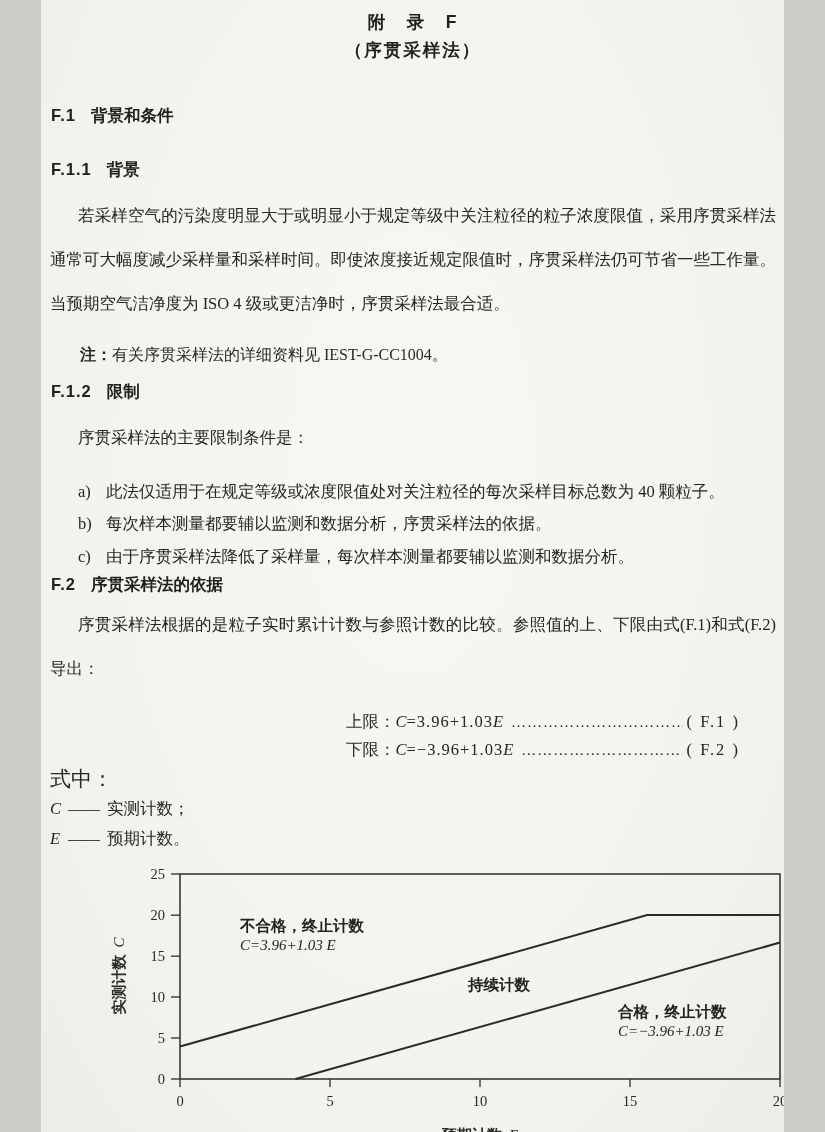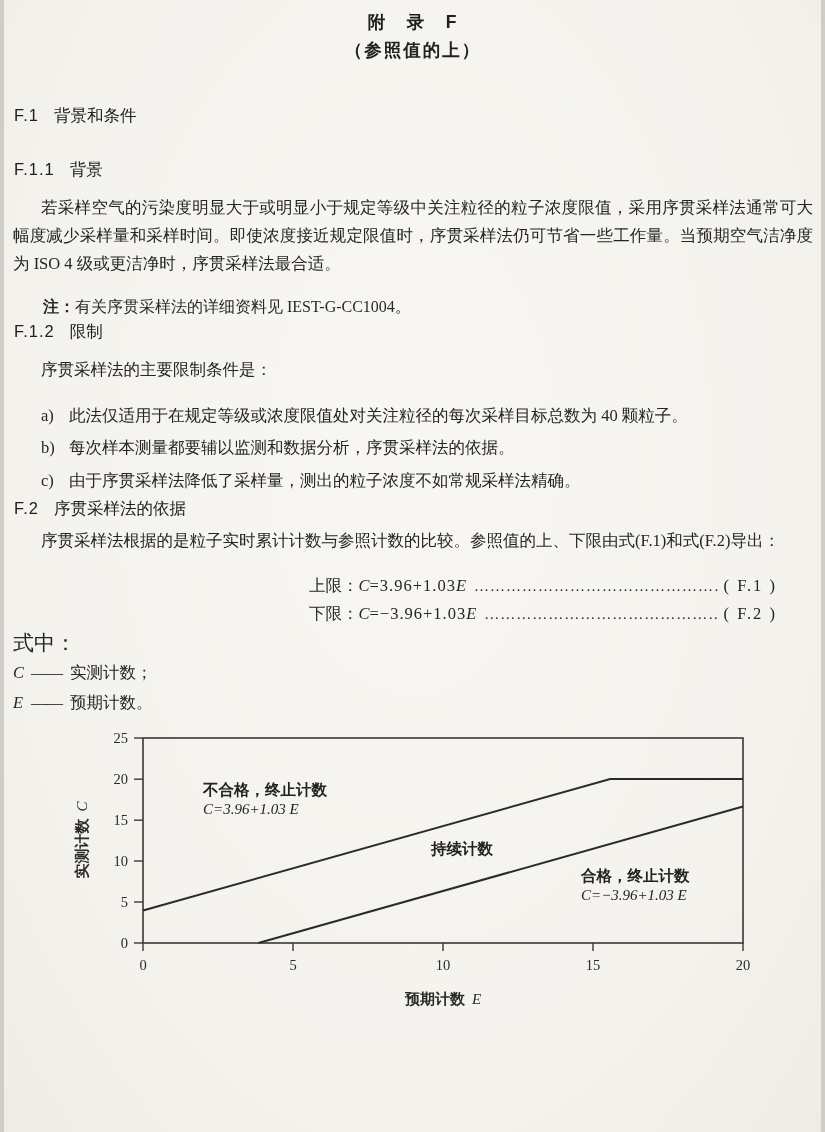--- a/index.html
+++ b/index.html
@@ -4,47 +4,47 @@
 <style>
   * { box-sizing: border-box; }
   html,body { margin:0; padding:0; }
   body {
     background:#cfcdc8;
     font-family:"Liberation Serif", serif;
     color:#262522;
   }
   .page {
     position:relative;
-    width:817px; height:1132px;
+    width:743px; height:1132px;
     margin:0 auto;
     background:radial-gradient(ellipse at 50% 40%, #f8f7f3 0%, #f3f2ed 70%, #edecE6 100%);
     overflow:hidden;
     padding:0 8px 0 9px;
   }
   
   .titles { text-align:center; padding-top:8px; }
   .doc-title {
     font-family:"Liberation Sans", sans-serif;
     font-weight:700; font-size:17.5px; line-height:28px;
     letter-spacing:2px; color:#21201d;
   }
   
   .h2, .h3 {
     font-family:"Liberation Sans", sans-serif;
-    font-weight:400; font-size:16.5px; line-height:22px; color:#21201d;
+    font-weight:700; font-size:16.5px; line-height:22px; color:#21201d;
     margin-left:1px;
   }
   .h2.f1 { margin-top:40px; }
   .h3.f11 { margin-top:32px; }
-  .h3.f12 { margin-top:1px; }
+  .h3.f12 { margin-top:13px; }
   .h2.f2 { margin-top:0px; }
   .hnum { margin-right:15px; letter-spacing:1px; }
   
   .para {
-    font-size:16.5px; line-height:28px; text-align:justify;
+    font-size:16.5px; line-height:44px; text-align:justify;
     text-indent:1.7em; color:#262522;
   }
   .para.p-f11 { margin-top:14px; }
   .para.p-intro { margin-top:14px; }
   .para.p-f2 { margin-top:8px; }
   .para.no-indent { text-indent:0; }
   .note { font-size:16px; line-height:24px; padding-left:30px; color:#2a2926; }
   .note-label { font-family:"Liberation Sans", sans-serif; font-weight:700; }
   
   .li { display:flex; line-height:32.4px; font-size:16.5px; padding-left:28px; }
@@ -73,21 +73,21 @@
   .anno-label { font-size:15.5px; font-weight:700; font-family:"Liberation Sans", sans-serif; fill:#23221f; }
   .anno-formula { font-size:15px; font-style:italic; font-family:"Liberation Serif", serif; fill:#23221f; }
 </style>
 </head>
 <body>
 
 <div class="page">
 
   <div class="titles">
     <div class="doc-title">附　录　F</div>
-    <div class="doc-title">（参照值的上）</div>
+    <div class="doc-title">（序贯采样法）</div>
   </div>
 
   <div class="h2 f1">
     <span class="hnum">F.1</span><span>背景和条件</span>
   </div>
 
   <div class="h3 f11">
     <span class="hnum">F.1.1</span><span>背景</span>
   </div>
 
@@ -107,21 +107,21 @@
     <div class="li">
       <span class="li-marker">a)</span>
       <span class="li-text">此法仅适用于在规定等级或浓度限值处对关注粒径的每次采样目标总数为 40 颗粒子。</span>
     </div>
     <div class="li">
       <span class="li-marker">b)</span>
       <span class="li-text">每次样本测量都要辅以监测和数据分析，序贯采样法的依据。</span>
     </div>
     <div class="li">
       <span class="li-marker">c)</span>
-      <span class="li-text">由于序贯采样法降低了采样量，测出的粒子浓度不如常规采样法精确。</span>
+      <span class="li-text">由于序贯采样法降低了采样量，每次样本测量都要辅以监测和数据分析。</span>
     </div>
   </div>
 
   <div class="h2 f2">
     <span class="hnum">F.2</span><span>序贯采样法的依据</span>
   </div>
 
   <p class="para p-f2">序贯采样法根据的是粒子实时累计计数与参照计数的比较。参照值的上、下限由式(F.1)和式(F.2)导出：</p>
 
   <div class="equations">

